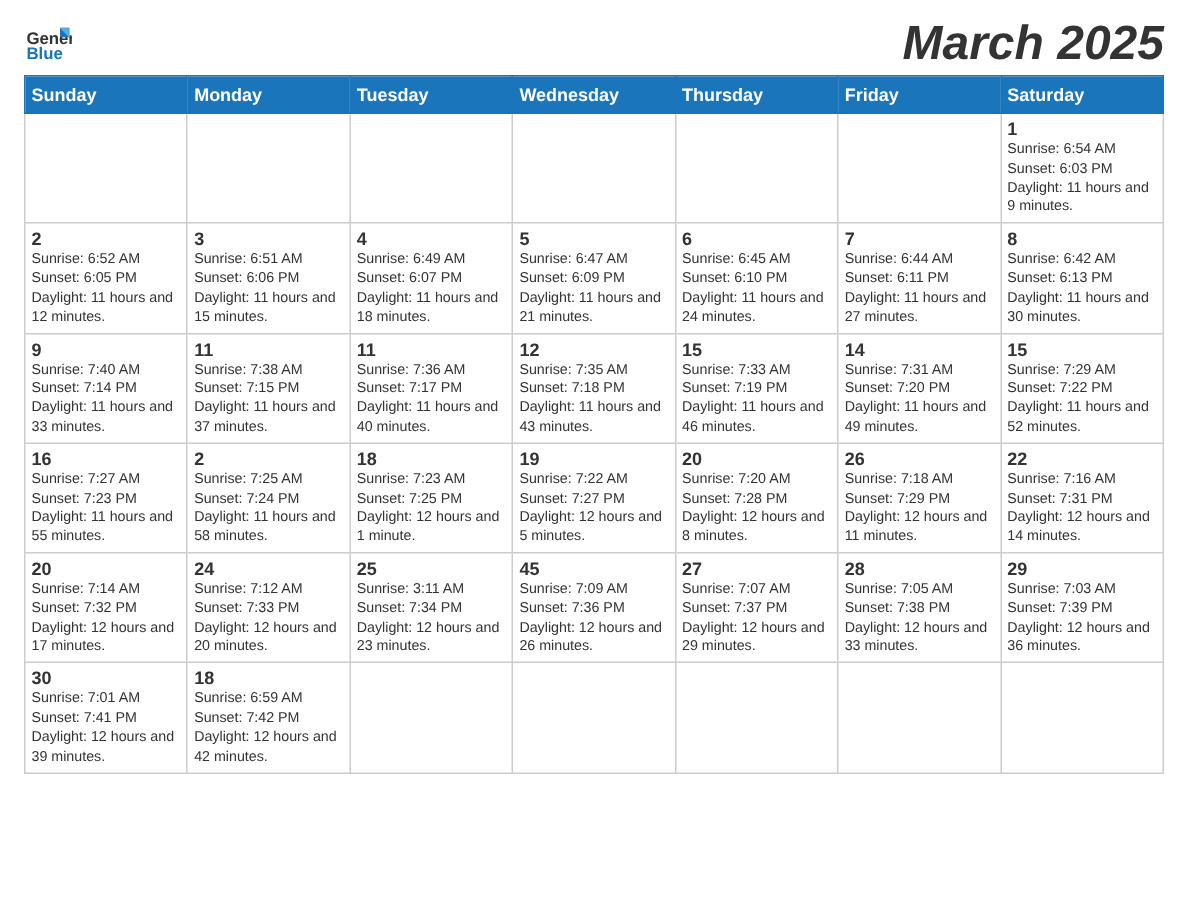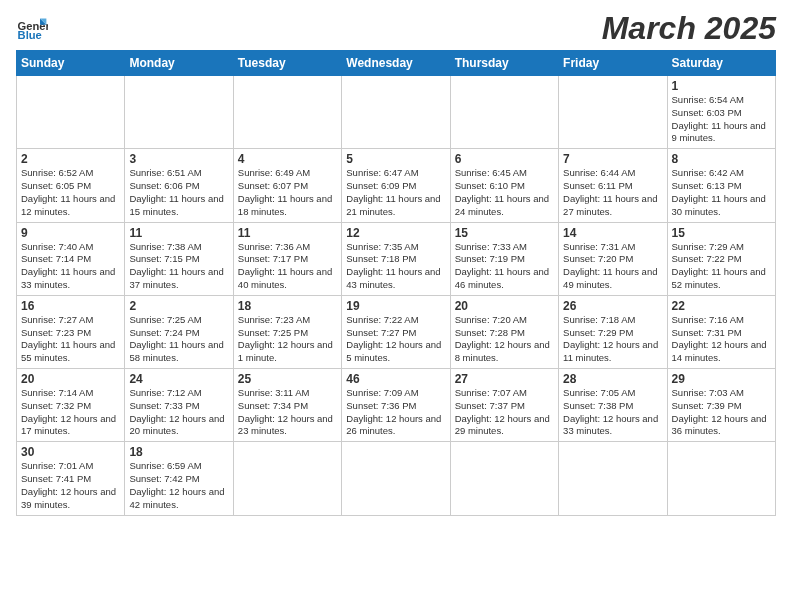--- a/index.html
+++ b/index.html
@@ -302,21 +302,21 @@
 and 20 minutes.</div>
           </td>
           <td>
             <span class="day-num">25</span>
             <div class="day-info">Sunrise: 3:11 AM
 Sunset: 7:34 PM
 Daylight: 12 hours
 and 23 minutes.</div>
           </td>
           <td>
-            <span class="day-num">46</span>
+            <span class="day-num">45</span>
             <div class="day-info">Sunrise: 7:09 AM
 Sunset: 7:36 PM
 Daylight: 12 hours
 and 26 minutes.</div>
           </td>
           <td>
             <span class="day-num">27</span>
             <div class="day-info">Sunrise: 7:07 AM
 Sunset: 7:37 PM
 Daylight: 12 hours

